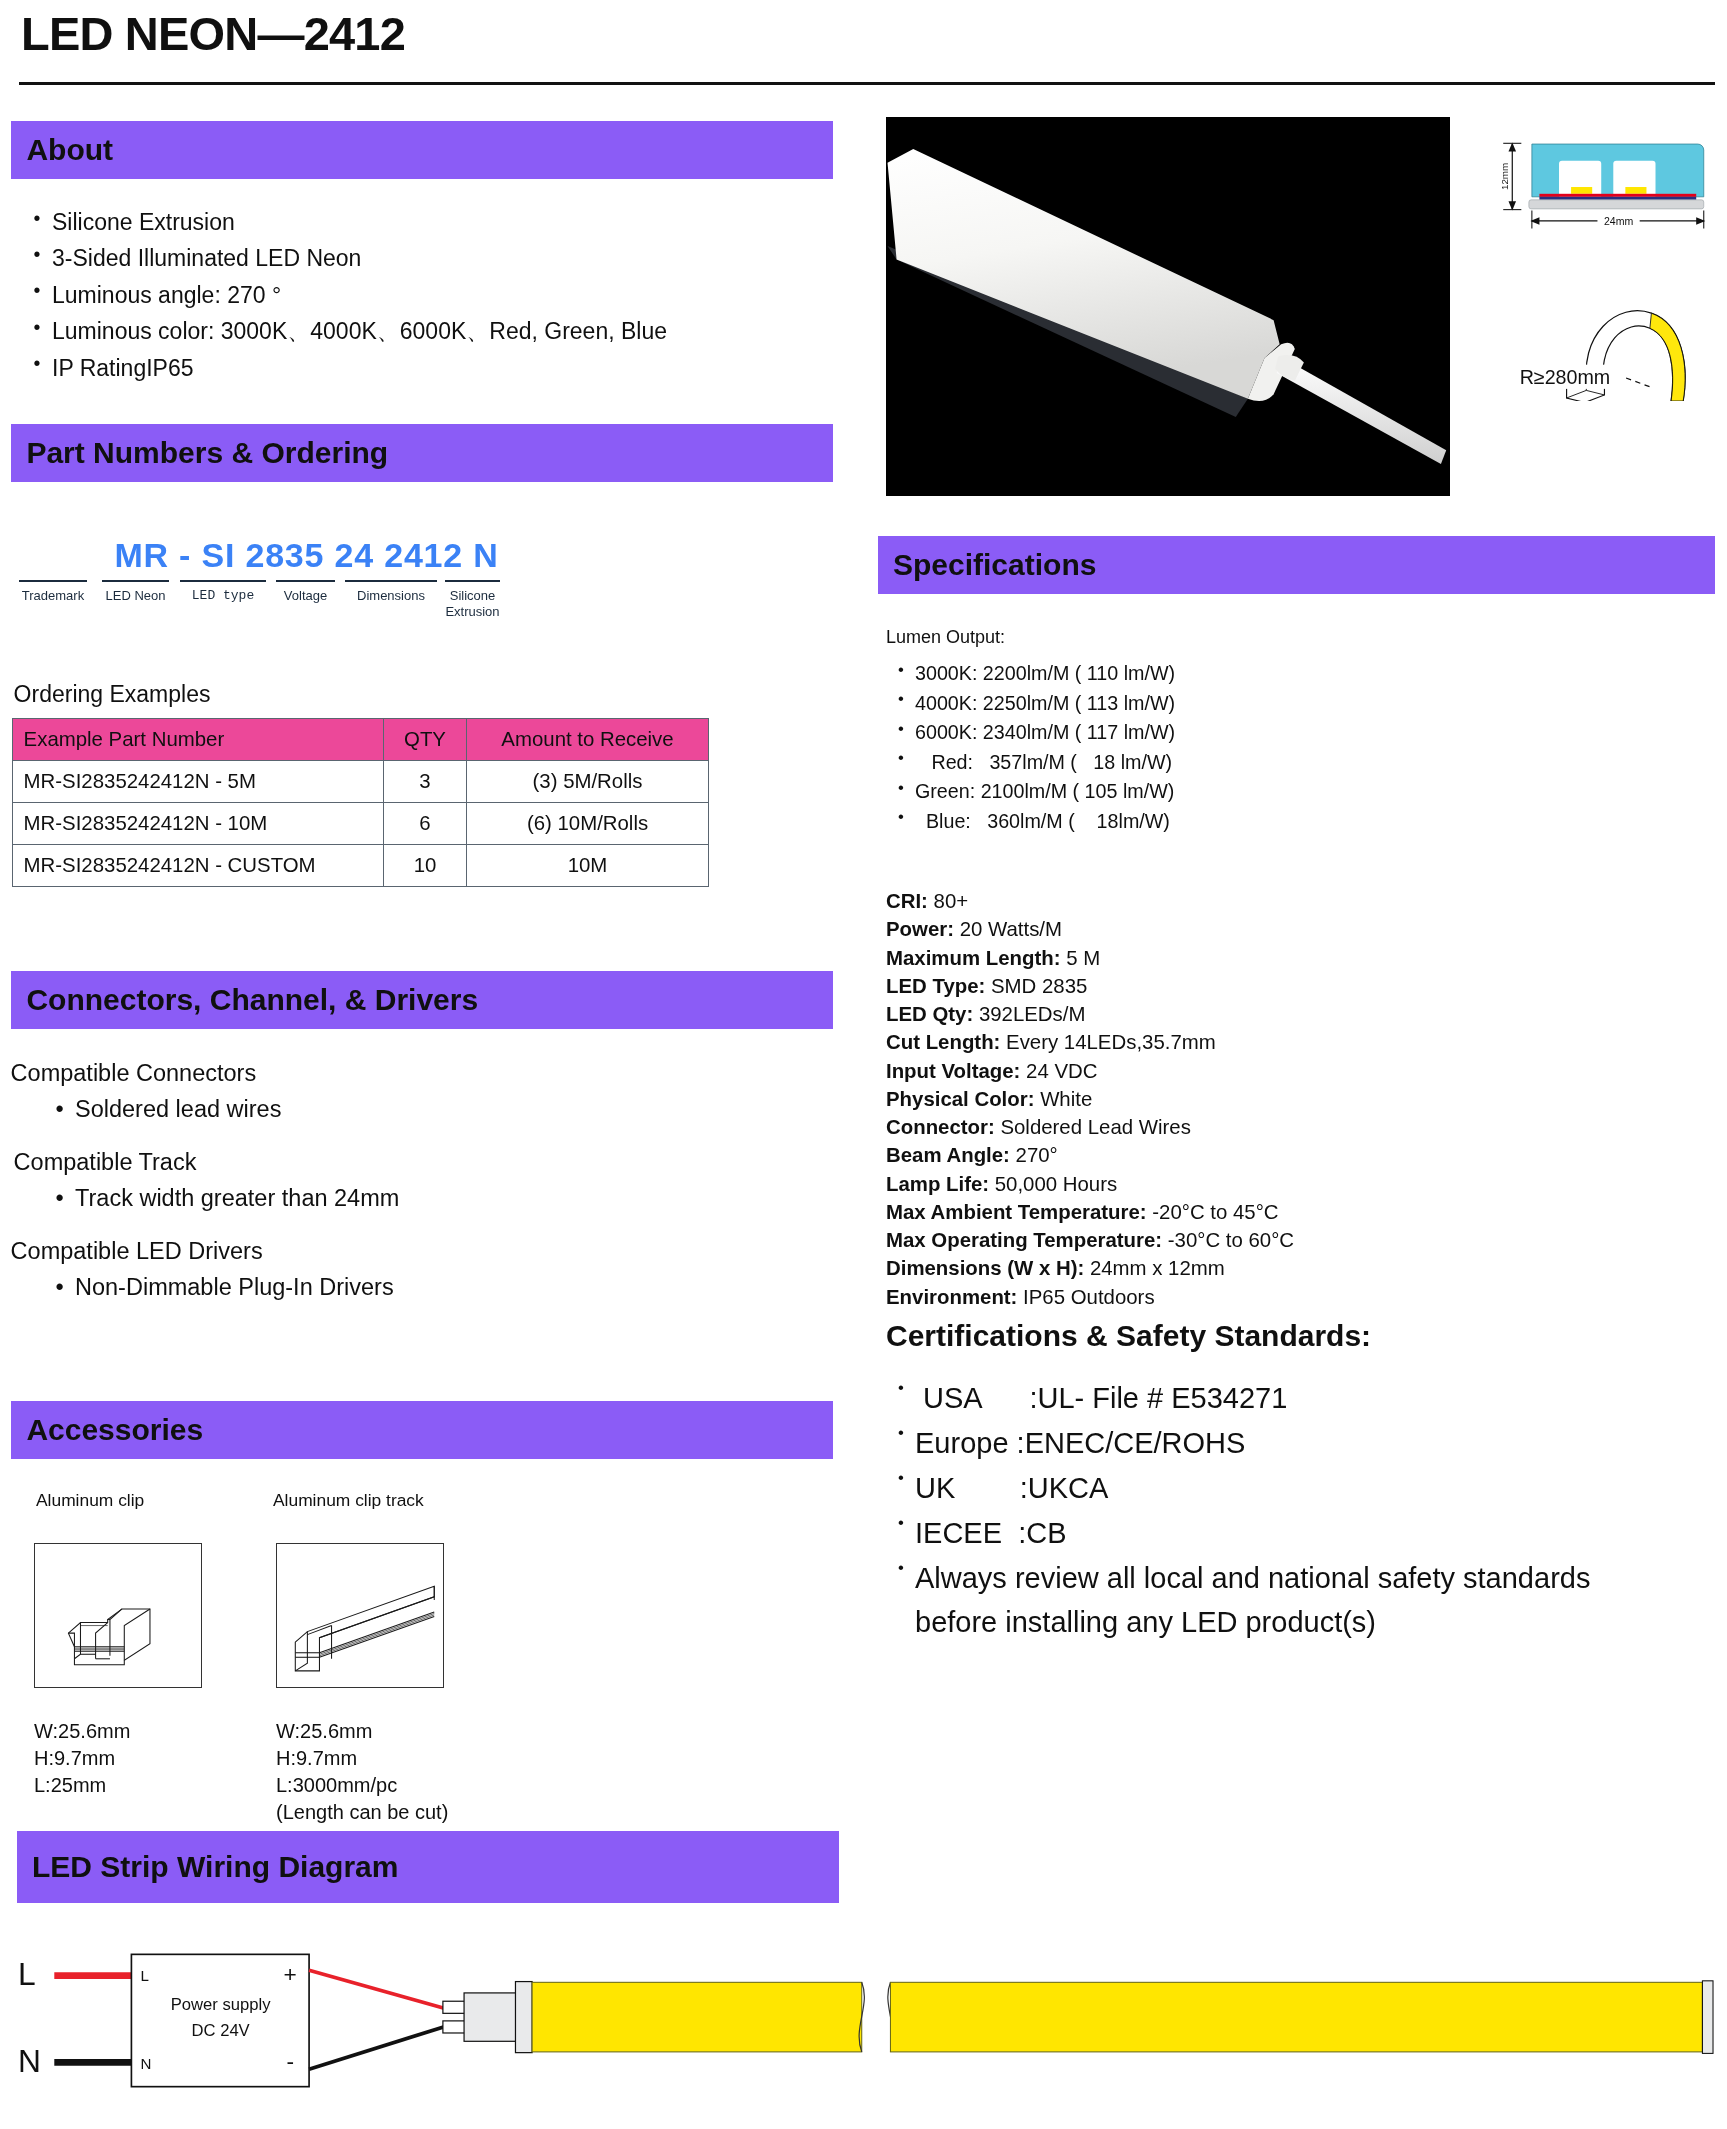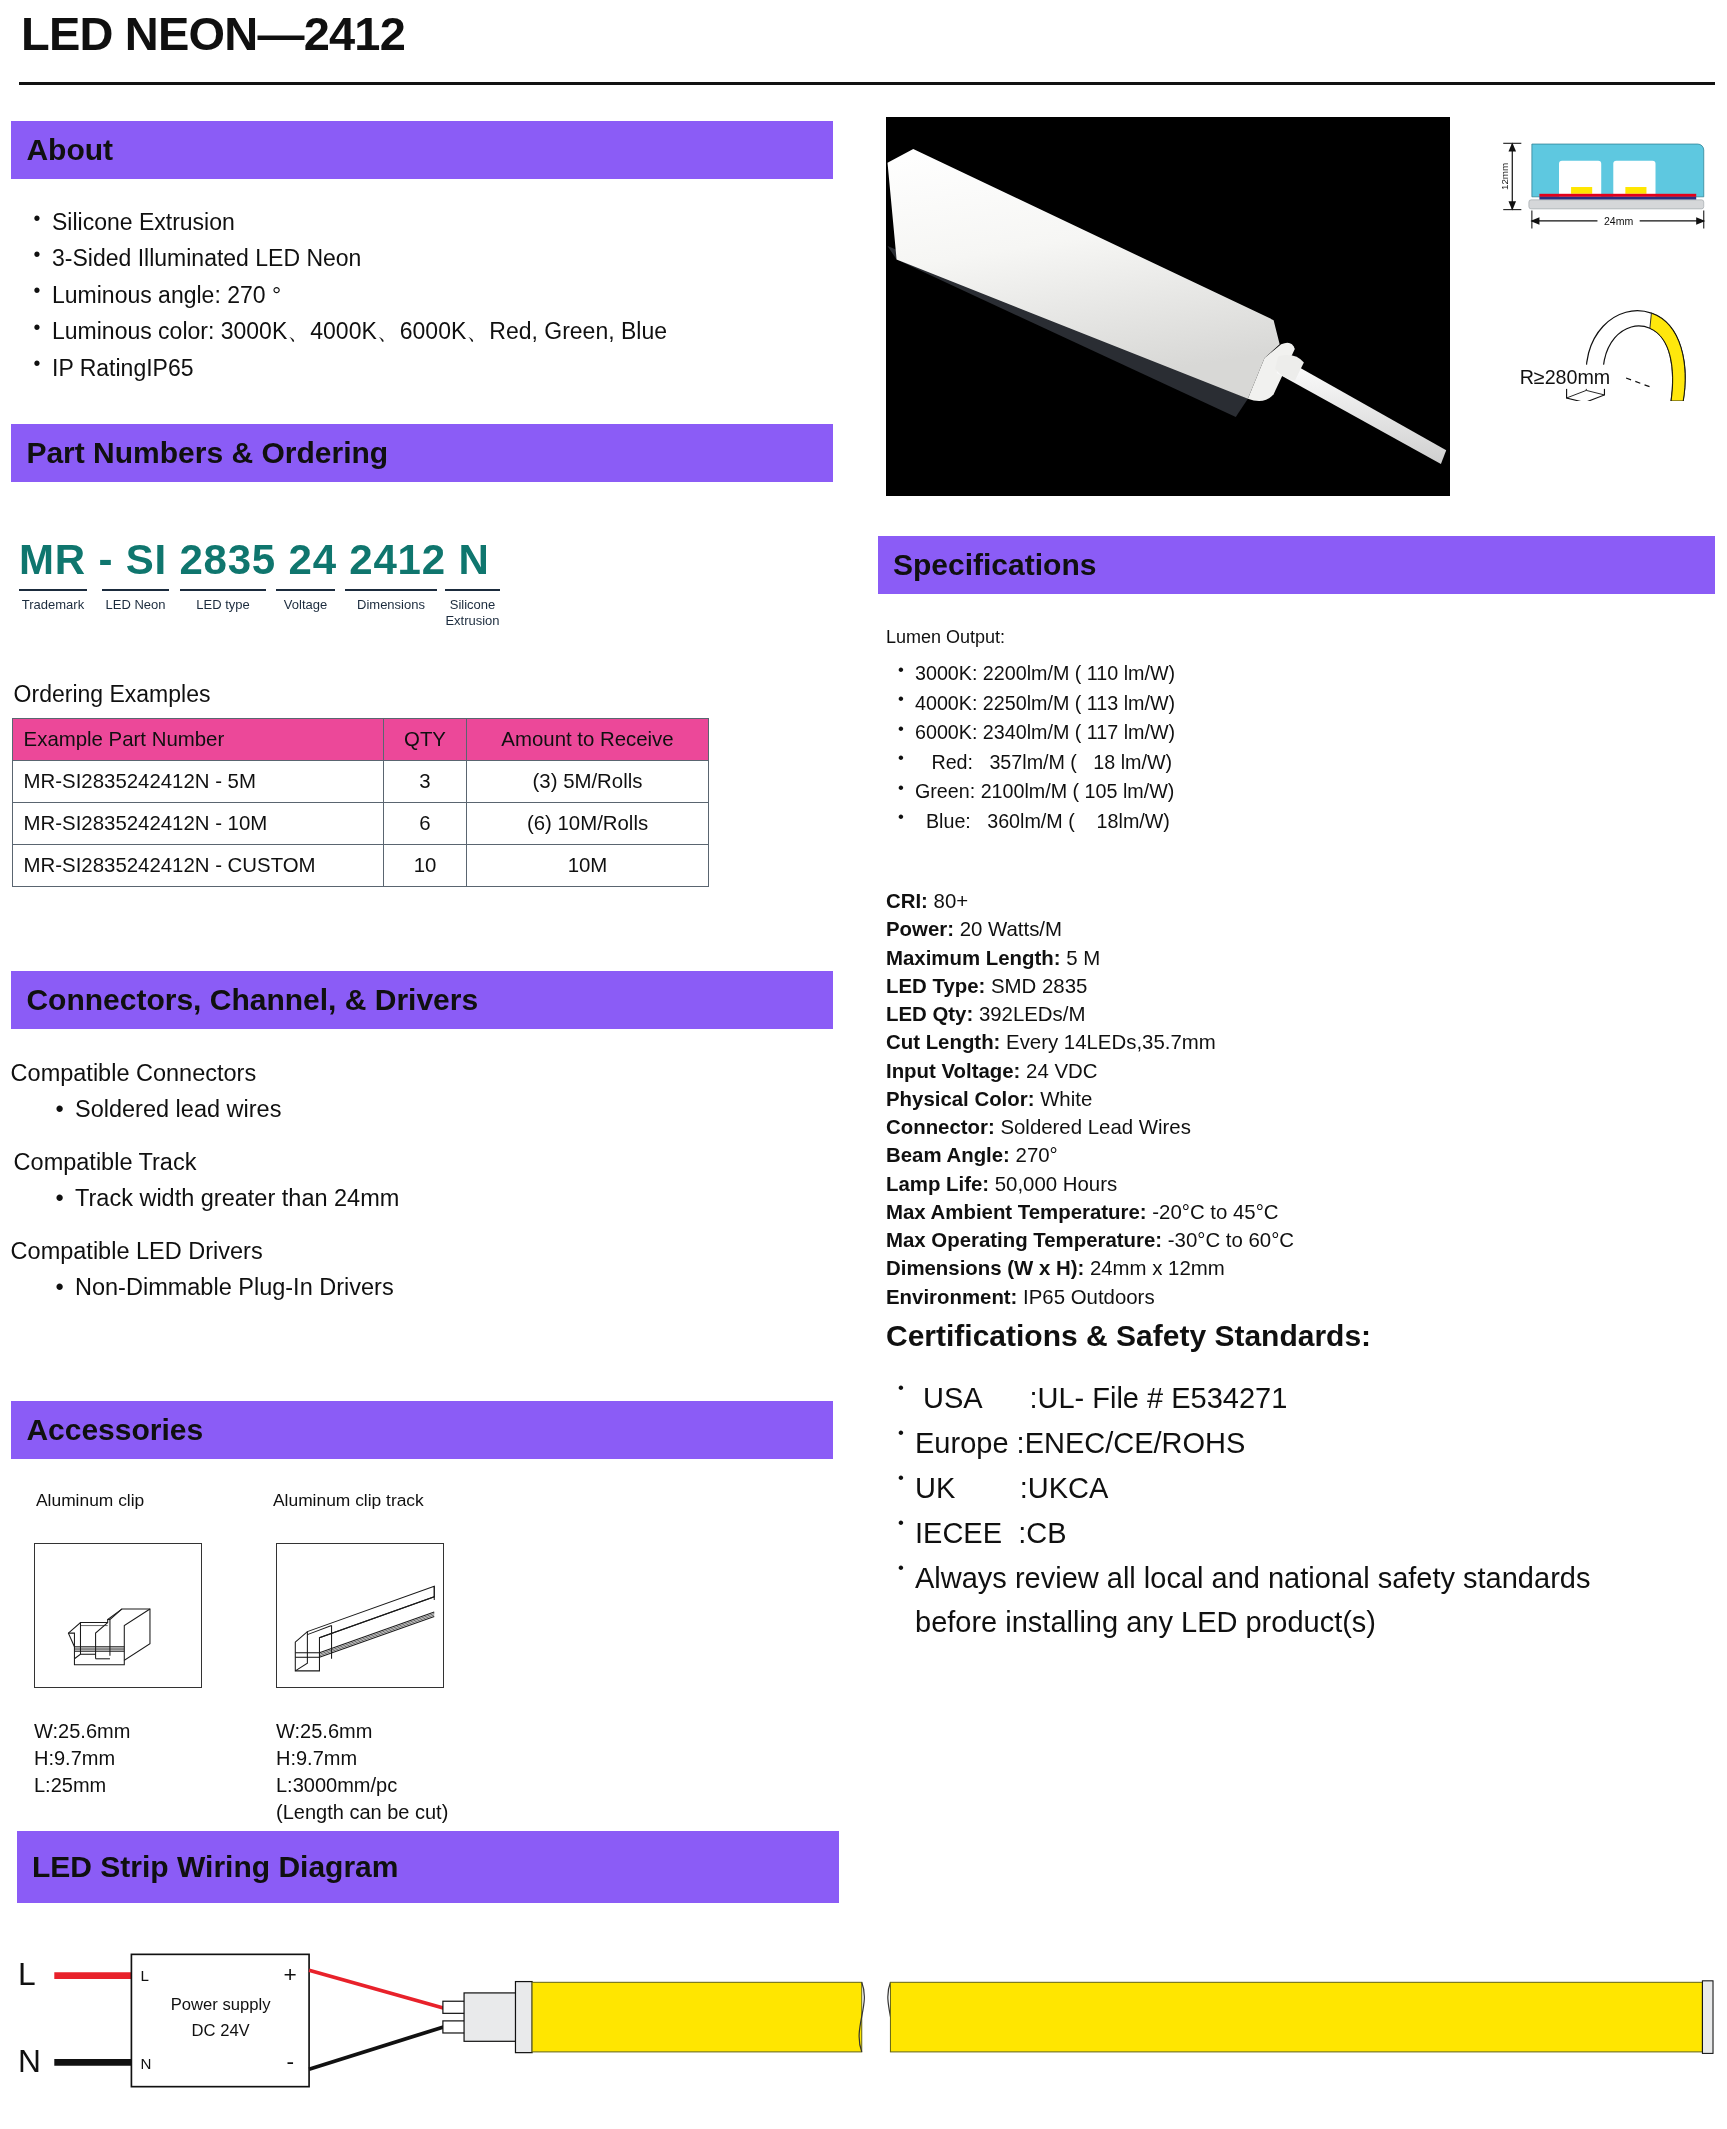--- a/index.html
+++ b/index.html
@@ -45,23 +45,23 @@
   .blist li::before {
     content:"•"; position:absolute; left:7.6px; top:-1.5px; font-size:19.7px;
   }
 
   .about-list { left:26px; top:206px; width:818px; font-size:23px; }
   .about-list li { margin-bottom:3.8px; }
 
   
   #pn-wrap { position:absolute; left:19px; top:536px; width:575px; }
   #pn-code {
-    font-size:42px; font-weight:bold; color:#0f766e;
+    font-size:34px; font-weight:bold; color:#3b82f6;
     font-family:"Liberation Sans", sans-serif;
-    white-space:nowrap; letter-spacing:0.8px;
+    white-space:nowrap; letter-spacing:0.8px;text-align:center;
   }
   #pn-legend { position:relative; margin-top:4.5px; height:65px; }
   .pn-seg { position:absolute; top:0; text-align:center; }
   .pn-seg .rule { height:2.3px; background:#1b2b3d; margin-bottom:6px; }
   .pn-seg .cap { font-size:13px; color:#1b2b3d; line-height:1.25; }
 
   
   #ordering-title {
     position:absolute; left:13.6px; top:681px; font-size:23px;
   }
@@ -150,21 +150,21 @@
   <div id="pn-code">MR - SI 2835 24 2412 N</div>
   <div id="pn-legend">
     <div class="pn-seg" style="left:0px; width:68px;">
       <div class="rule"></div>
       <div class="cap">Trademark</div>
     </div>
     <div class="pn-seg" style="left:83px; width:67px;">
       <div class="rule"></div>
       <div class="cap">LED Neon</div>
     </div>
-    <div class="pn-seg" style="left:161px; width:86px;">
+    <div class="pn-seg" style="left:161px; width:86px;font-family:Liberation Mono, monospace;">
       <div class="rule"></div>
       <div class="cap">LED type</div>
     </div>
     <div class="pn-seg" style="left:257px; width:59px;">
       <div class="rule"></div>
       <div class="cap">Voltage</div>
     </div>
     <div class="pn-seg" style="left:326px; width:92px;">
       <div class="rule"></div>
       <div class="cap">Dimensions</div>

